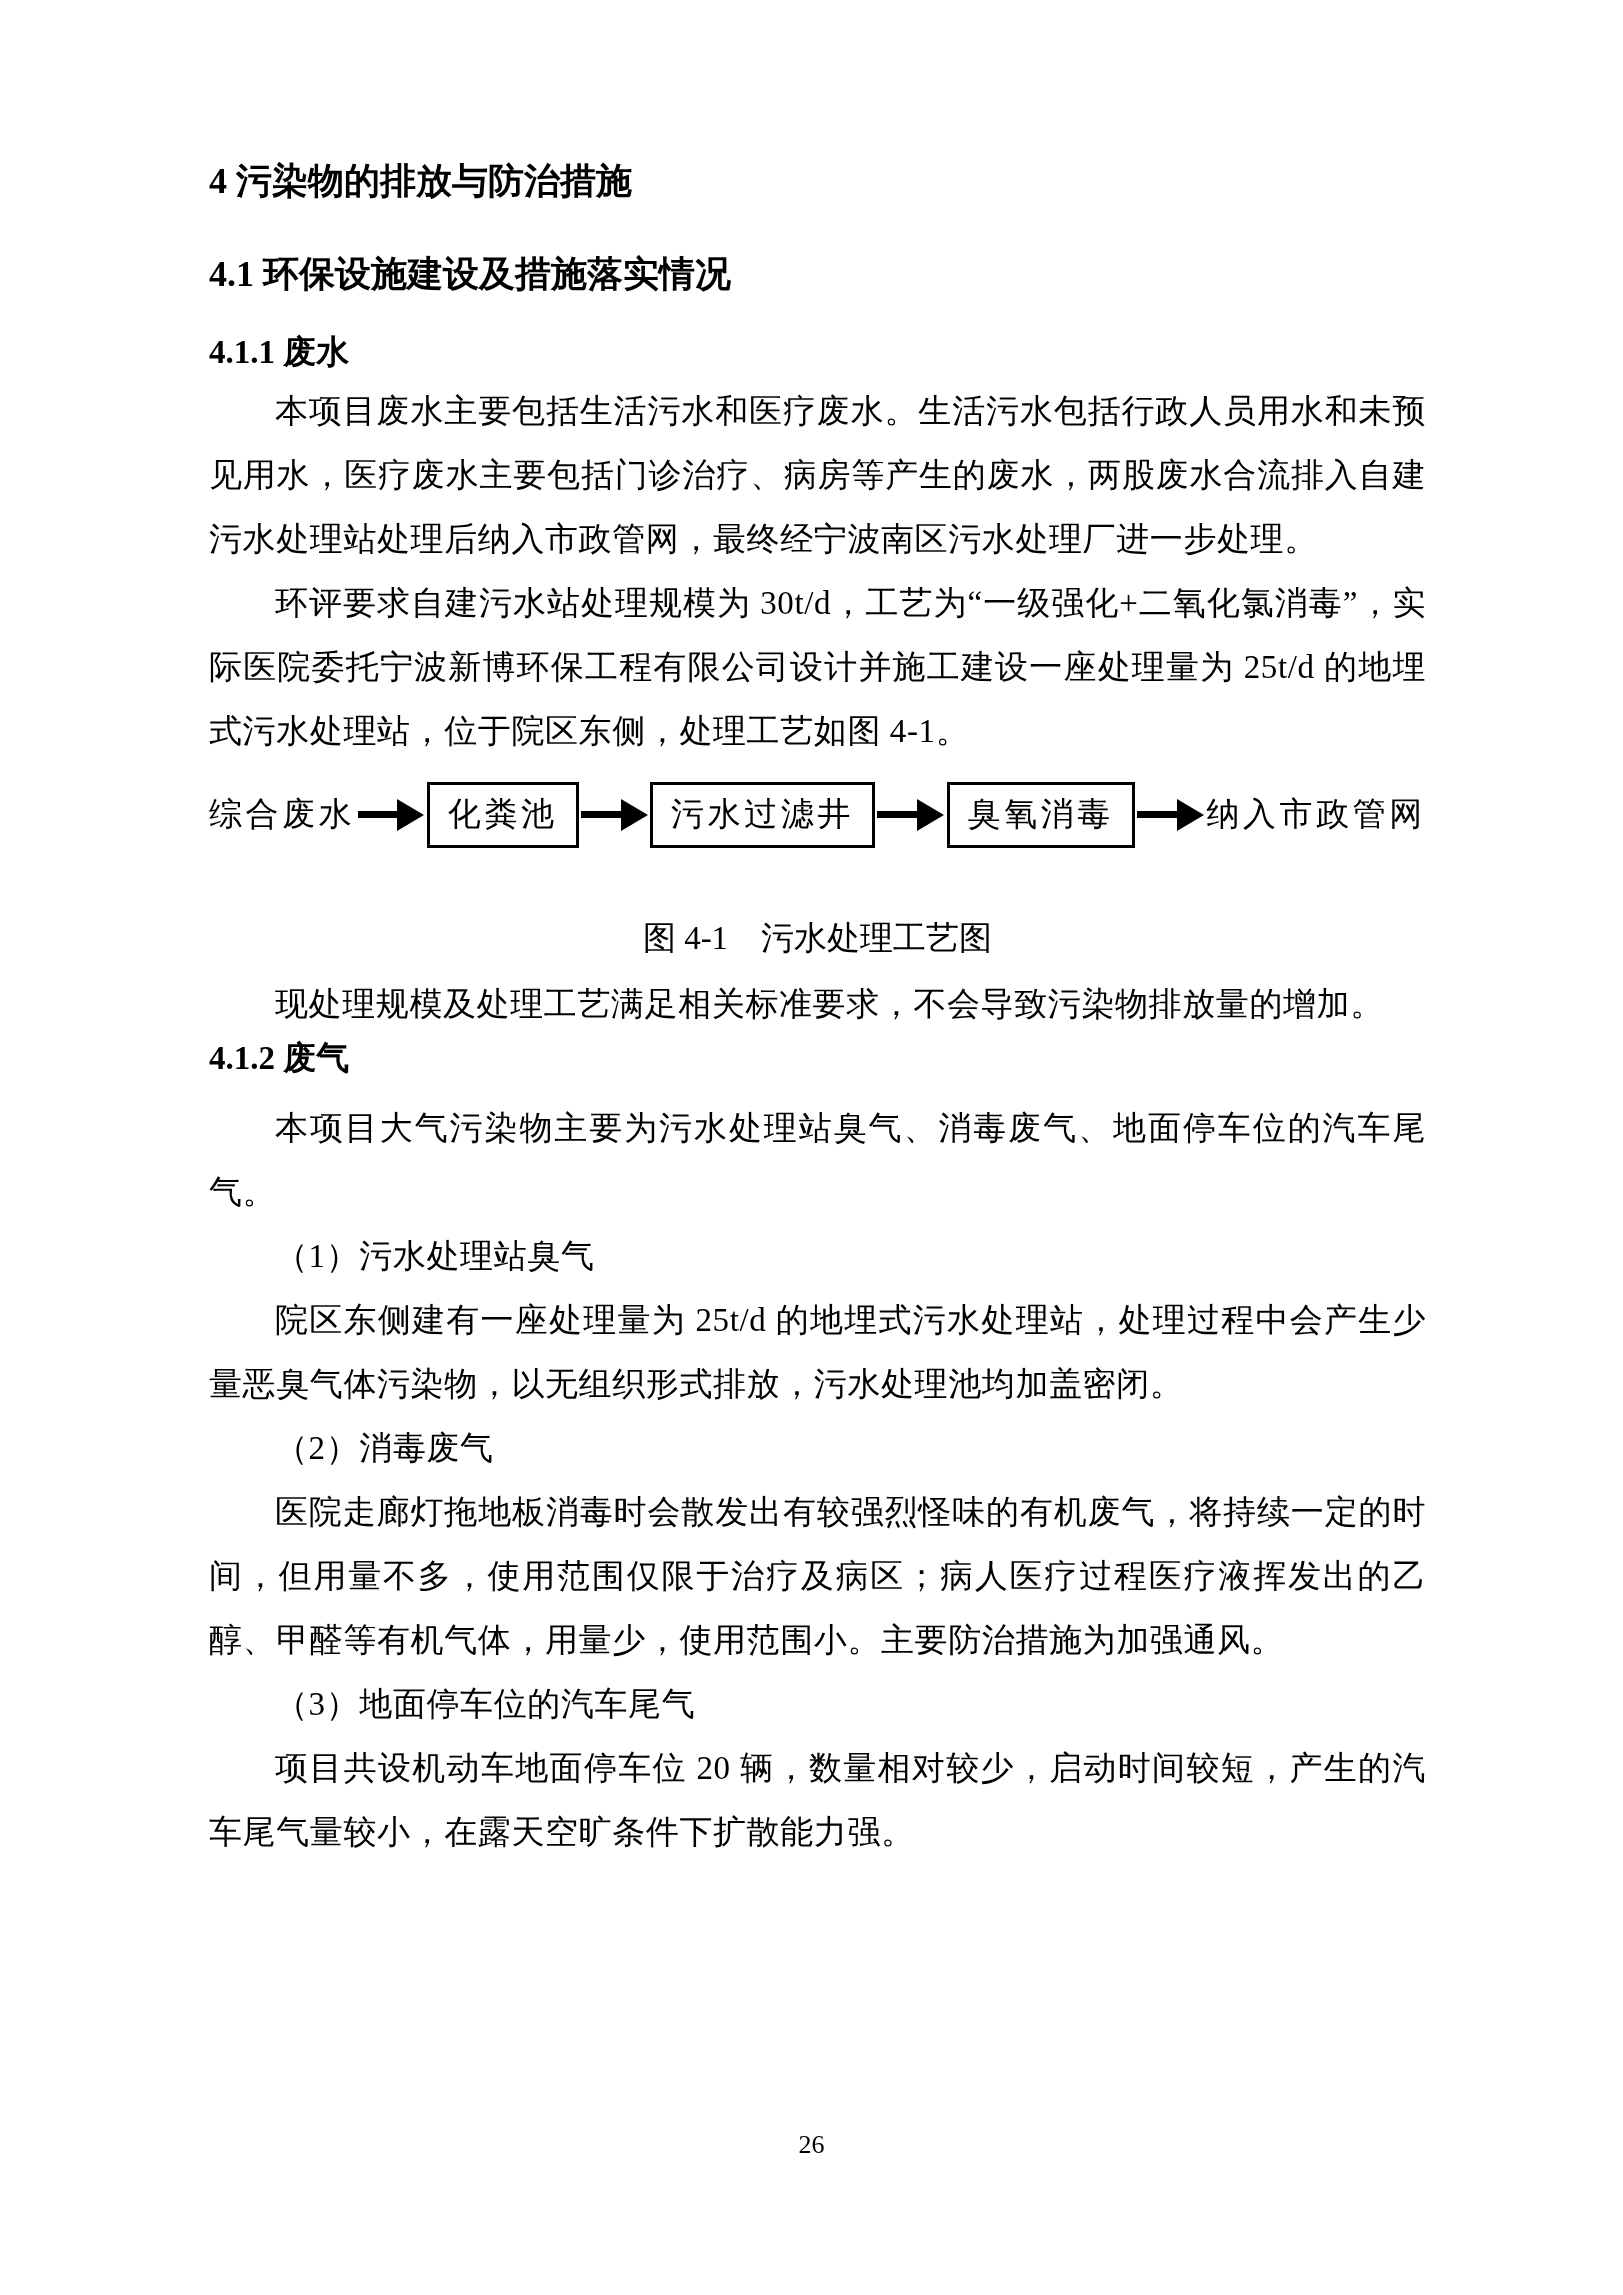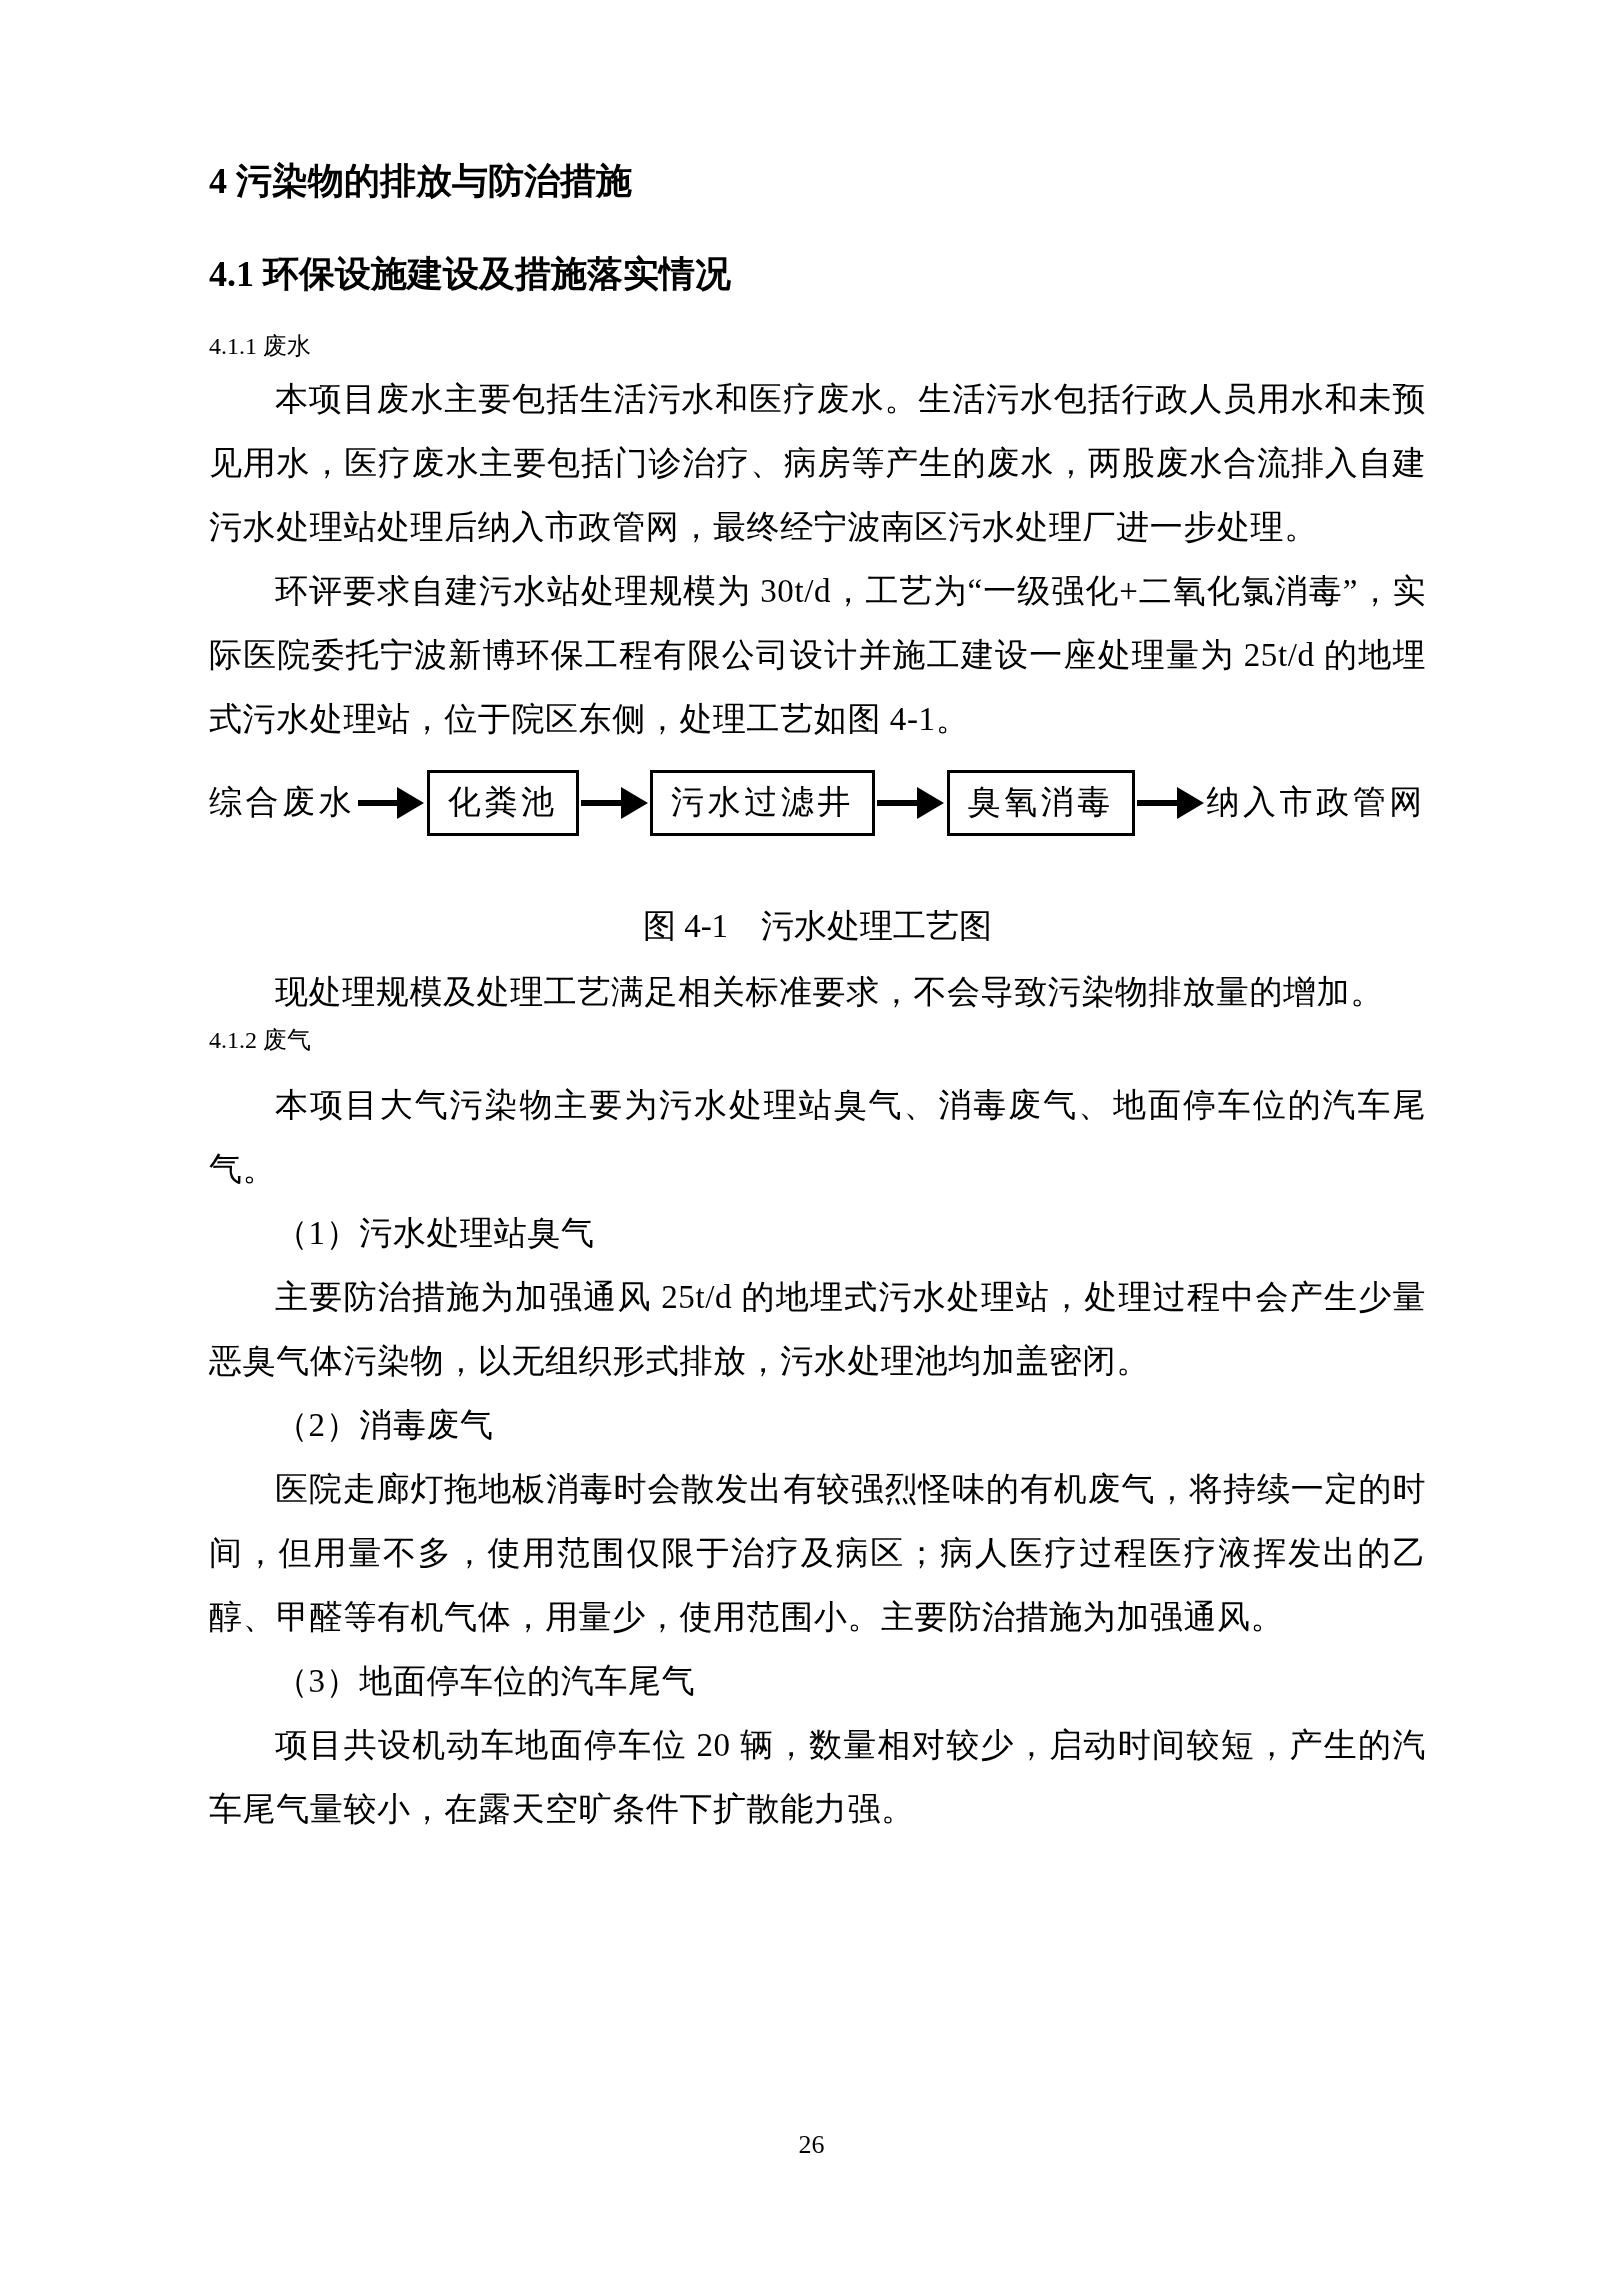--- a/index.html
+++ b/index.html
@@ -20,22 +20,22 @@
   }
   .h1, .h2 {
     font-size: 36px;
     font-weight: bold;
     line-height: 1.18;
     margin: 0;
   }
   .h1 { margin-bottom: 51px; }
   .h2 { margin-bottom: 35px; }
   .h3 {
-    font-size: 24px;
-    font-weight: normal;
+    font-size: 33px;
+    font-weight: bold;
     line-height: 1.3;
     margin: 0 0 4.8px 0;
   }
   .h3-gas {
     margin-top: 1px;
     margin-bottom: 16.7px;
   }
   p.body {
     font-size: 33px;
     line-height: 64px;
@@ -148,21 +148,21 @@
   <p class="caption">图 4-1　污水处理工艺图</p>
 
   <p class="body">现处理规模及处理工艺满足相关标准要求，不会导致污染物排放量的增加。</p>
 
   <h3 class="h3 h3-gas">4.1.2 废气</h3>
 
   <p class="body">本项目大气污染物主要为污水处理站臭气、消毒废气、地面停车位的汽车尾气。</p>
 
   <p class="body">（1）污水处理站臭气</p>
 
-  <p class="body">主要防治措施为加强通风 25t/d 的地埋式污水处理站，处理过程中会产生少量恶臭气体污染物，以无组织形式排放，污水处理池均加盖密闭。</p>
+  <p class="body">院区东侧建有一座处理量为 25t/d 的地埋式污水处理站，处理过程中会产生少量恶臭气体污染物，以无组织形式排放，污水处理池均加盖密闭。</p>
 
   <p class="body">（2）消毒废气</p>
 
   <p class="body">医院走廊灯拖地板消毒时会散发出有较强烈怪味的有机废气，将持续一定的时间，但用量不多，使用范围仅限于治疗及病区；病人医疗过程医疗液挥发出的乙醇、甲醛等有机气体，用量少，使用范围小。主要防治措施为加强通风。</p>
 
   <p class="body">（3）地面停车位的汽车尾气</p>
 
   <p class="body">项目共设机动车地面停车位 20 辆，数量相对较少，启动时间较短，产生的汽车尾气量较小，在露天空旷条件下扩散能力强。</p>
 
   <div class="page-number">26</div>

